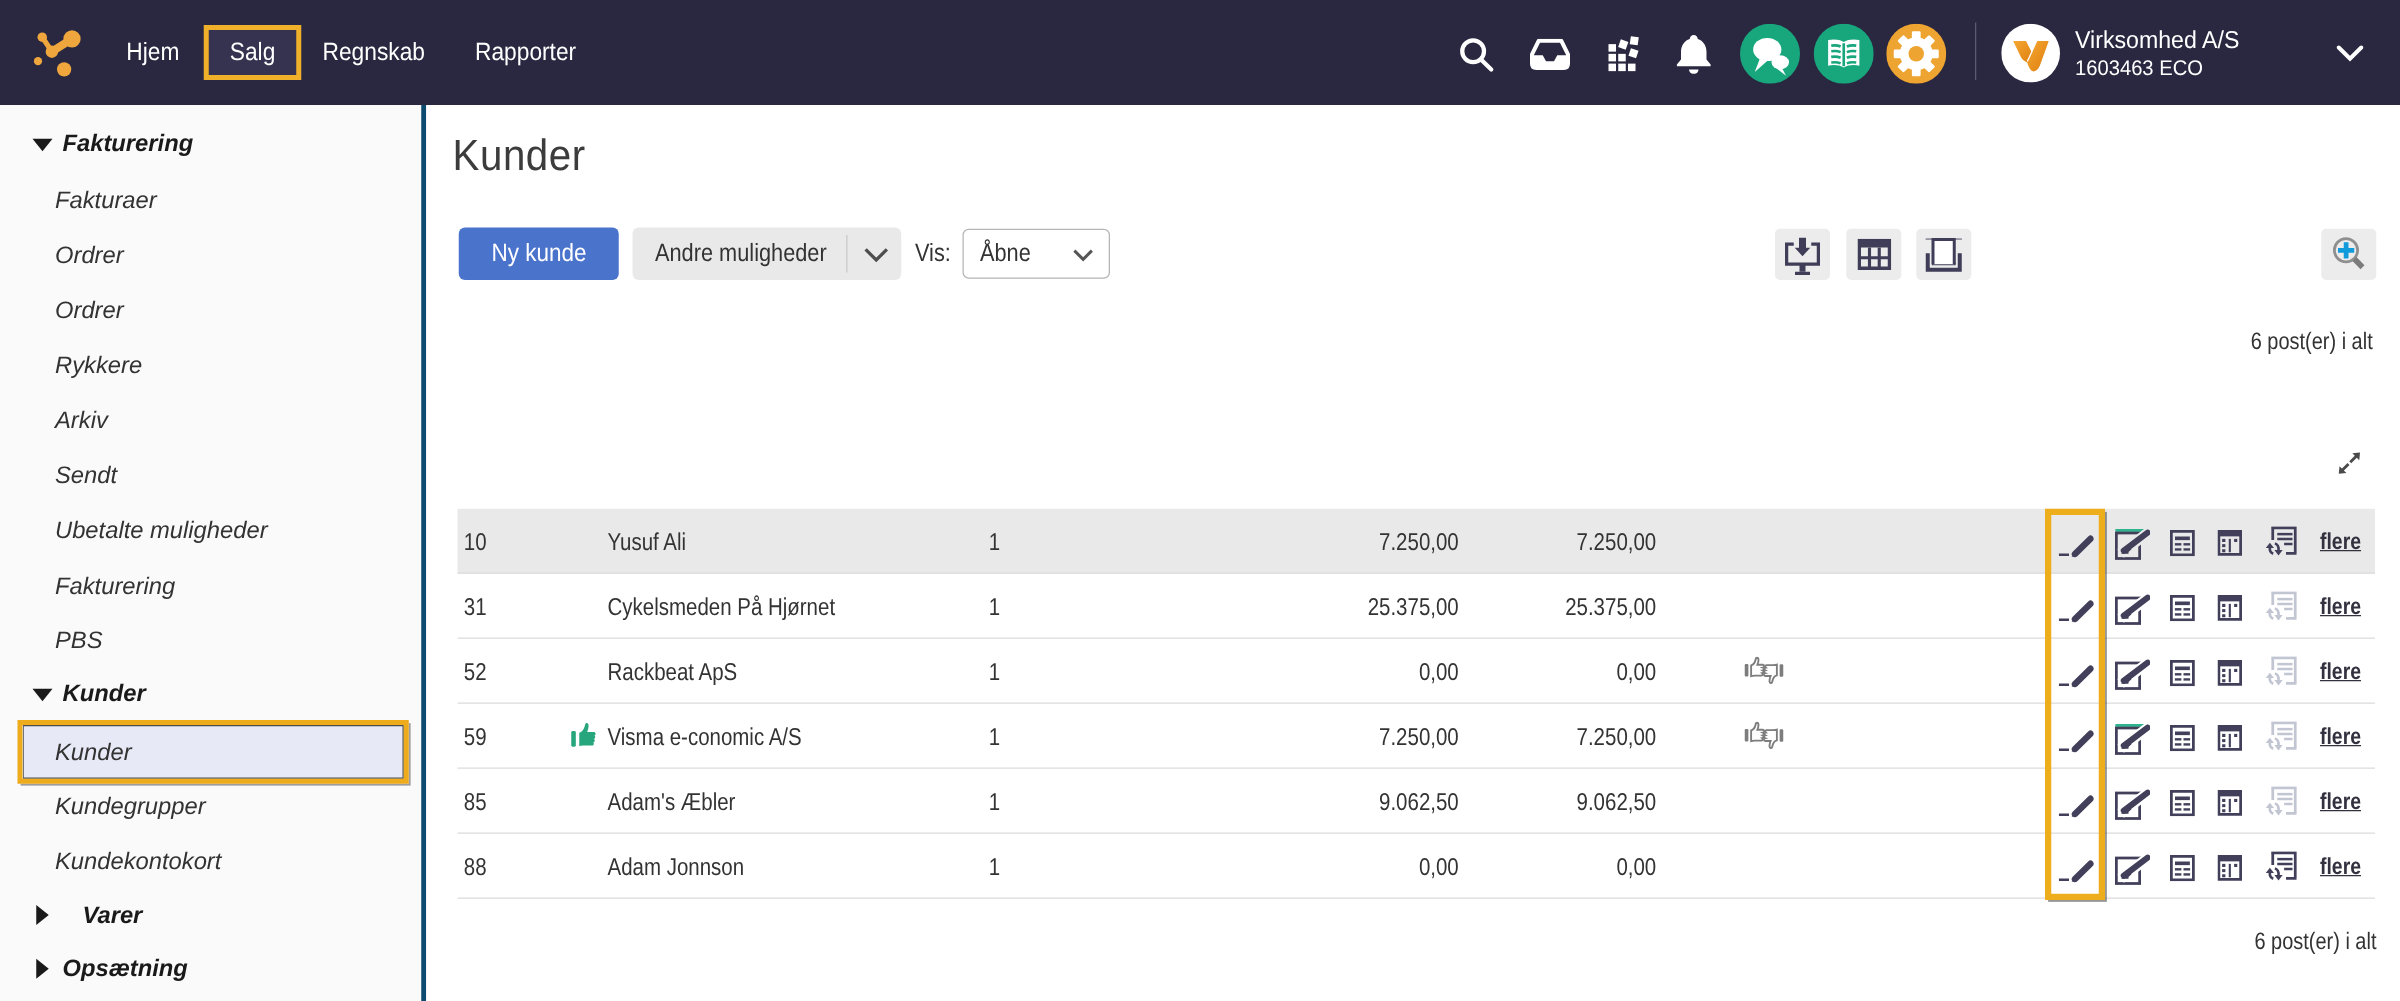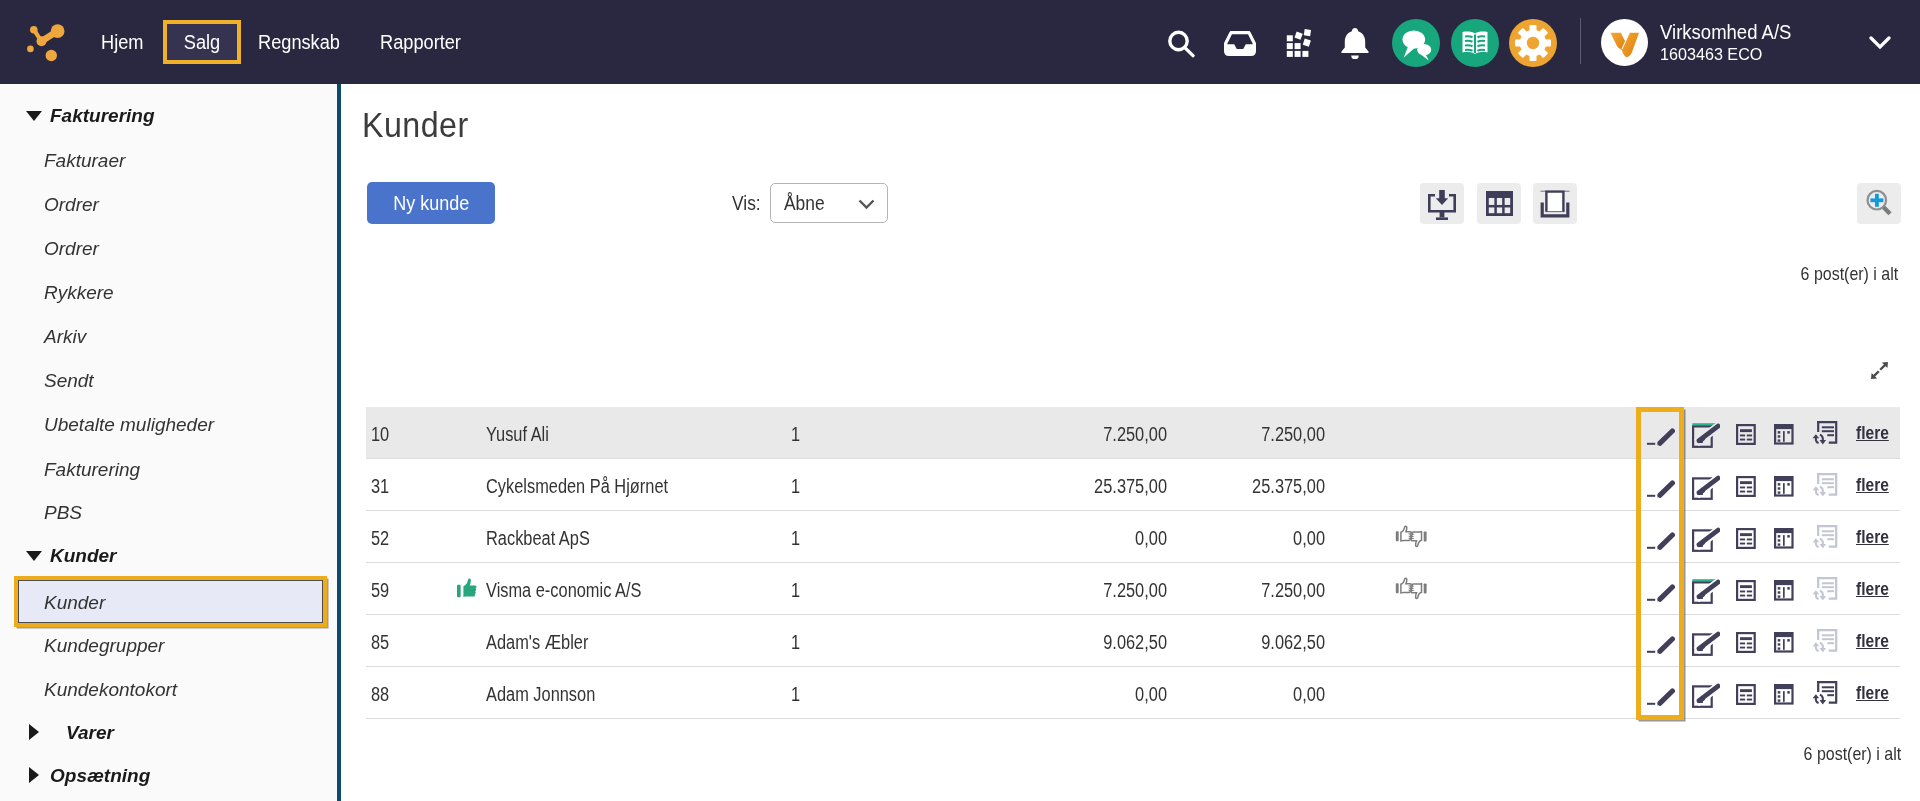--- a/index.html
+++ b/index.html
@@ -275,20 +275,27 @@
   <span class="side-item" style="top:595px;">Kundekontokort</span>
   <div class="tri-r" style="top:640px;"></div>
       <span class="side-head" style="top:638px;margin-left:16px;">Varer</span>
   <div class="tri-r" style="top:683px;"></div>
       <span class="side-head" style="top:681px;">Opsætning</span>
 </div>
 
 <div id="content">
   <h1>Kunder</h1>
   <div id="btn-ny"><span>Ny kunde</span></div>
+  <div id="btn-andre">
+    <span class="lbl">Andre muligheder</span>
+    <span class="dv"></span>
+    <svg class="abs" style="left:185px; top:16px;" width="20" height="12" viewBox="0 0 20 12">
+      <path d="M1.5 1.5 L10 10 L18.5 1.5" fill="none" stroke="#4d4d4d" stroke-width="2.6"></path>
+    </svg>
+  </div>
   <span id="vis-lbl">Vis:</span>
   <div id="sel-abne">
     <span class="lbl">Åbne</span>
     <svg class="abs" style="left:87px; top:15px;" width="17" height="11" viewBox="0 0 17 11">
       <path d="M1.5 1.5 L8.5 8.5 L15.5 1.5" fill="none" stroke="#555" stroke-width="2.4"></path>
     </svg>
   </div>
 
   <div class="toolbtn" id="tb1" style="left:1079px;">
     <svg class="abs" style="left:8px; top:7px;" width="28" height="30" viewBox="0 0 28 30">

